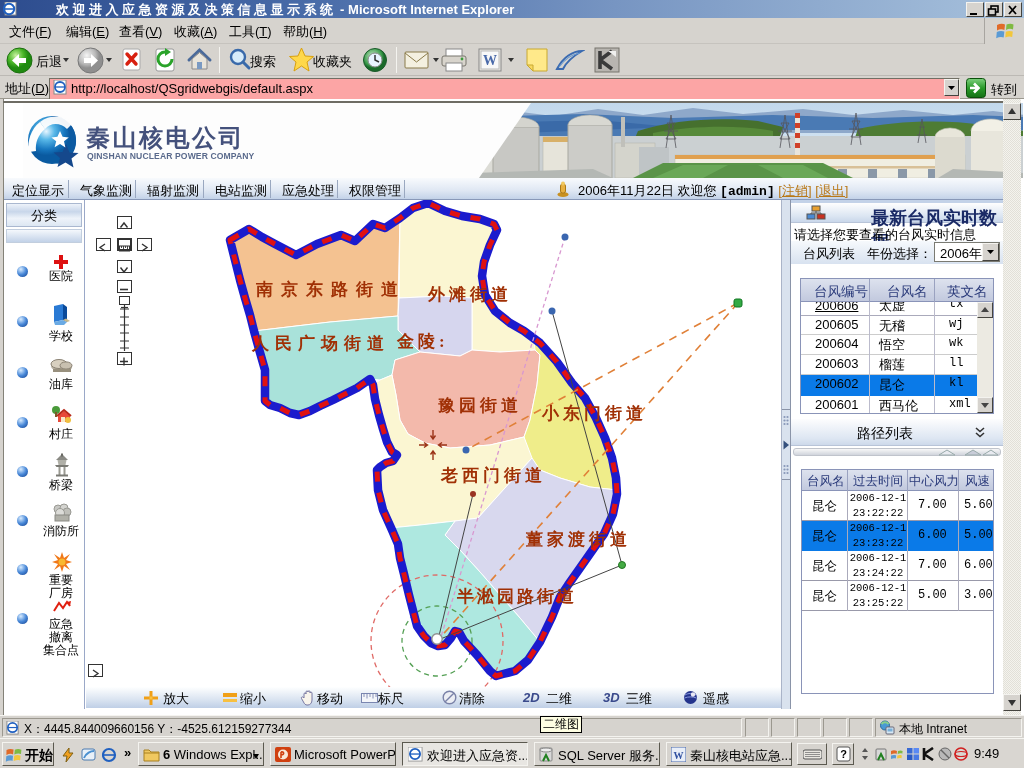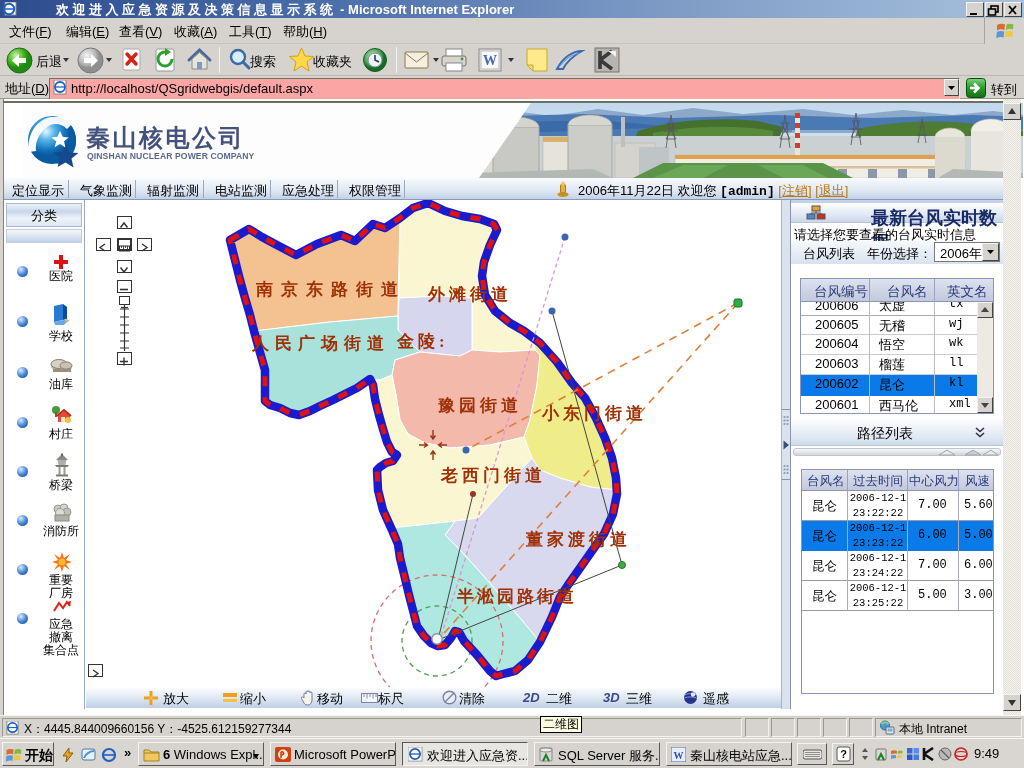--- a/index.html
+++ b/index.html
@@ -575,21 +575,21 @@
       <div class="abs" style="left:9px;top:78px;width:194px;height:136px;border:1px solid #8a94b8;background:#fff;">
         <div class="abs" style="left:0;top:0;width:192px;height:23px;background:linear-gradient(#dde2ee,#c2c9de);border-bottom:1px solid #8a94b8;">
           <span class="abs" style="left:13px;top:4px;font-size:13.5px;color:#2a3a7a;">台风编号</span>
           <span class="abs" style="left:86px;top:4px;font-size:13.5px;color:#2a3a7a;">台风名</span>
           <span class="abs" style="left:146px;top:4px;font-size:13.5px;color:#2a3a7a;">英文名</span>
           <div class="abs" style="left:68px;top:0;width:1px;height:23px;background:#9aa2c0;"></div>
           <div class="abs" style="left:133px;top:0;width:1px;height:23px;background:#9aa2c0;"></div>
         </div>
         <div class="abs" style="left:0;top:23px;width:176px;height:111px;font-size:13px;color:#000;">
           <div class="abs trow" style="top:0px;height:14px;border-bottom:1px solid #aab;">
-              <span class="c1" style="top:-4px;">200606</span>
+              <span class="c1" style="top:-4px;text-decoration:underline;">200606</span>
               <span class="c2" style="top:-5px;">太虚</span>
               <span class="c3" style="top:-5px;">tx</span>
             </div>
           <div class="abs trow" style="top:14px;height:19px;border-bottom:1px solid #ccc;">
               <span class="c1">200605</span>
               <span class="c2">无稽</span>
               <span class="c3">wj</span>
             </div>
           <div class="abs trow" style="top:33px;height:20px;border-bottom:1px solid #ccc;">
               <span class="c1">200604</span>

